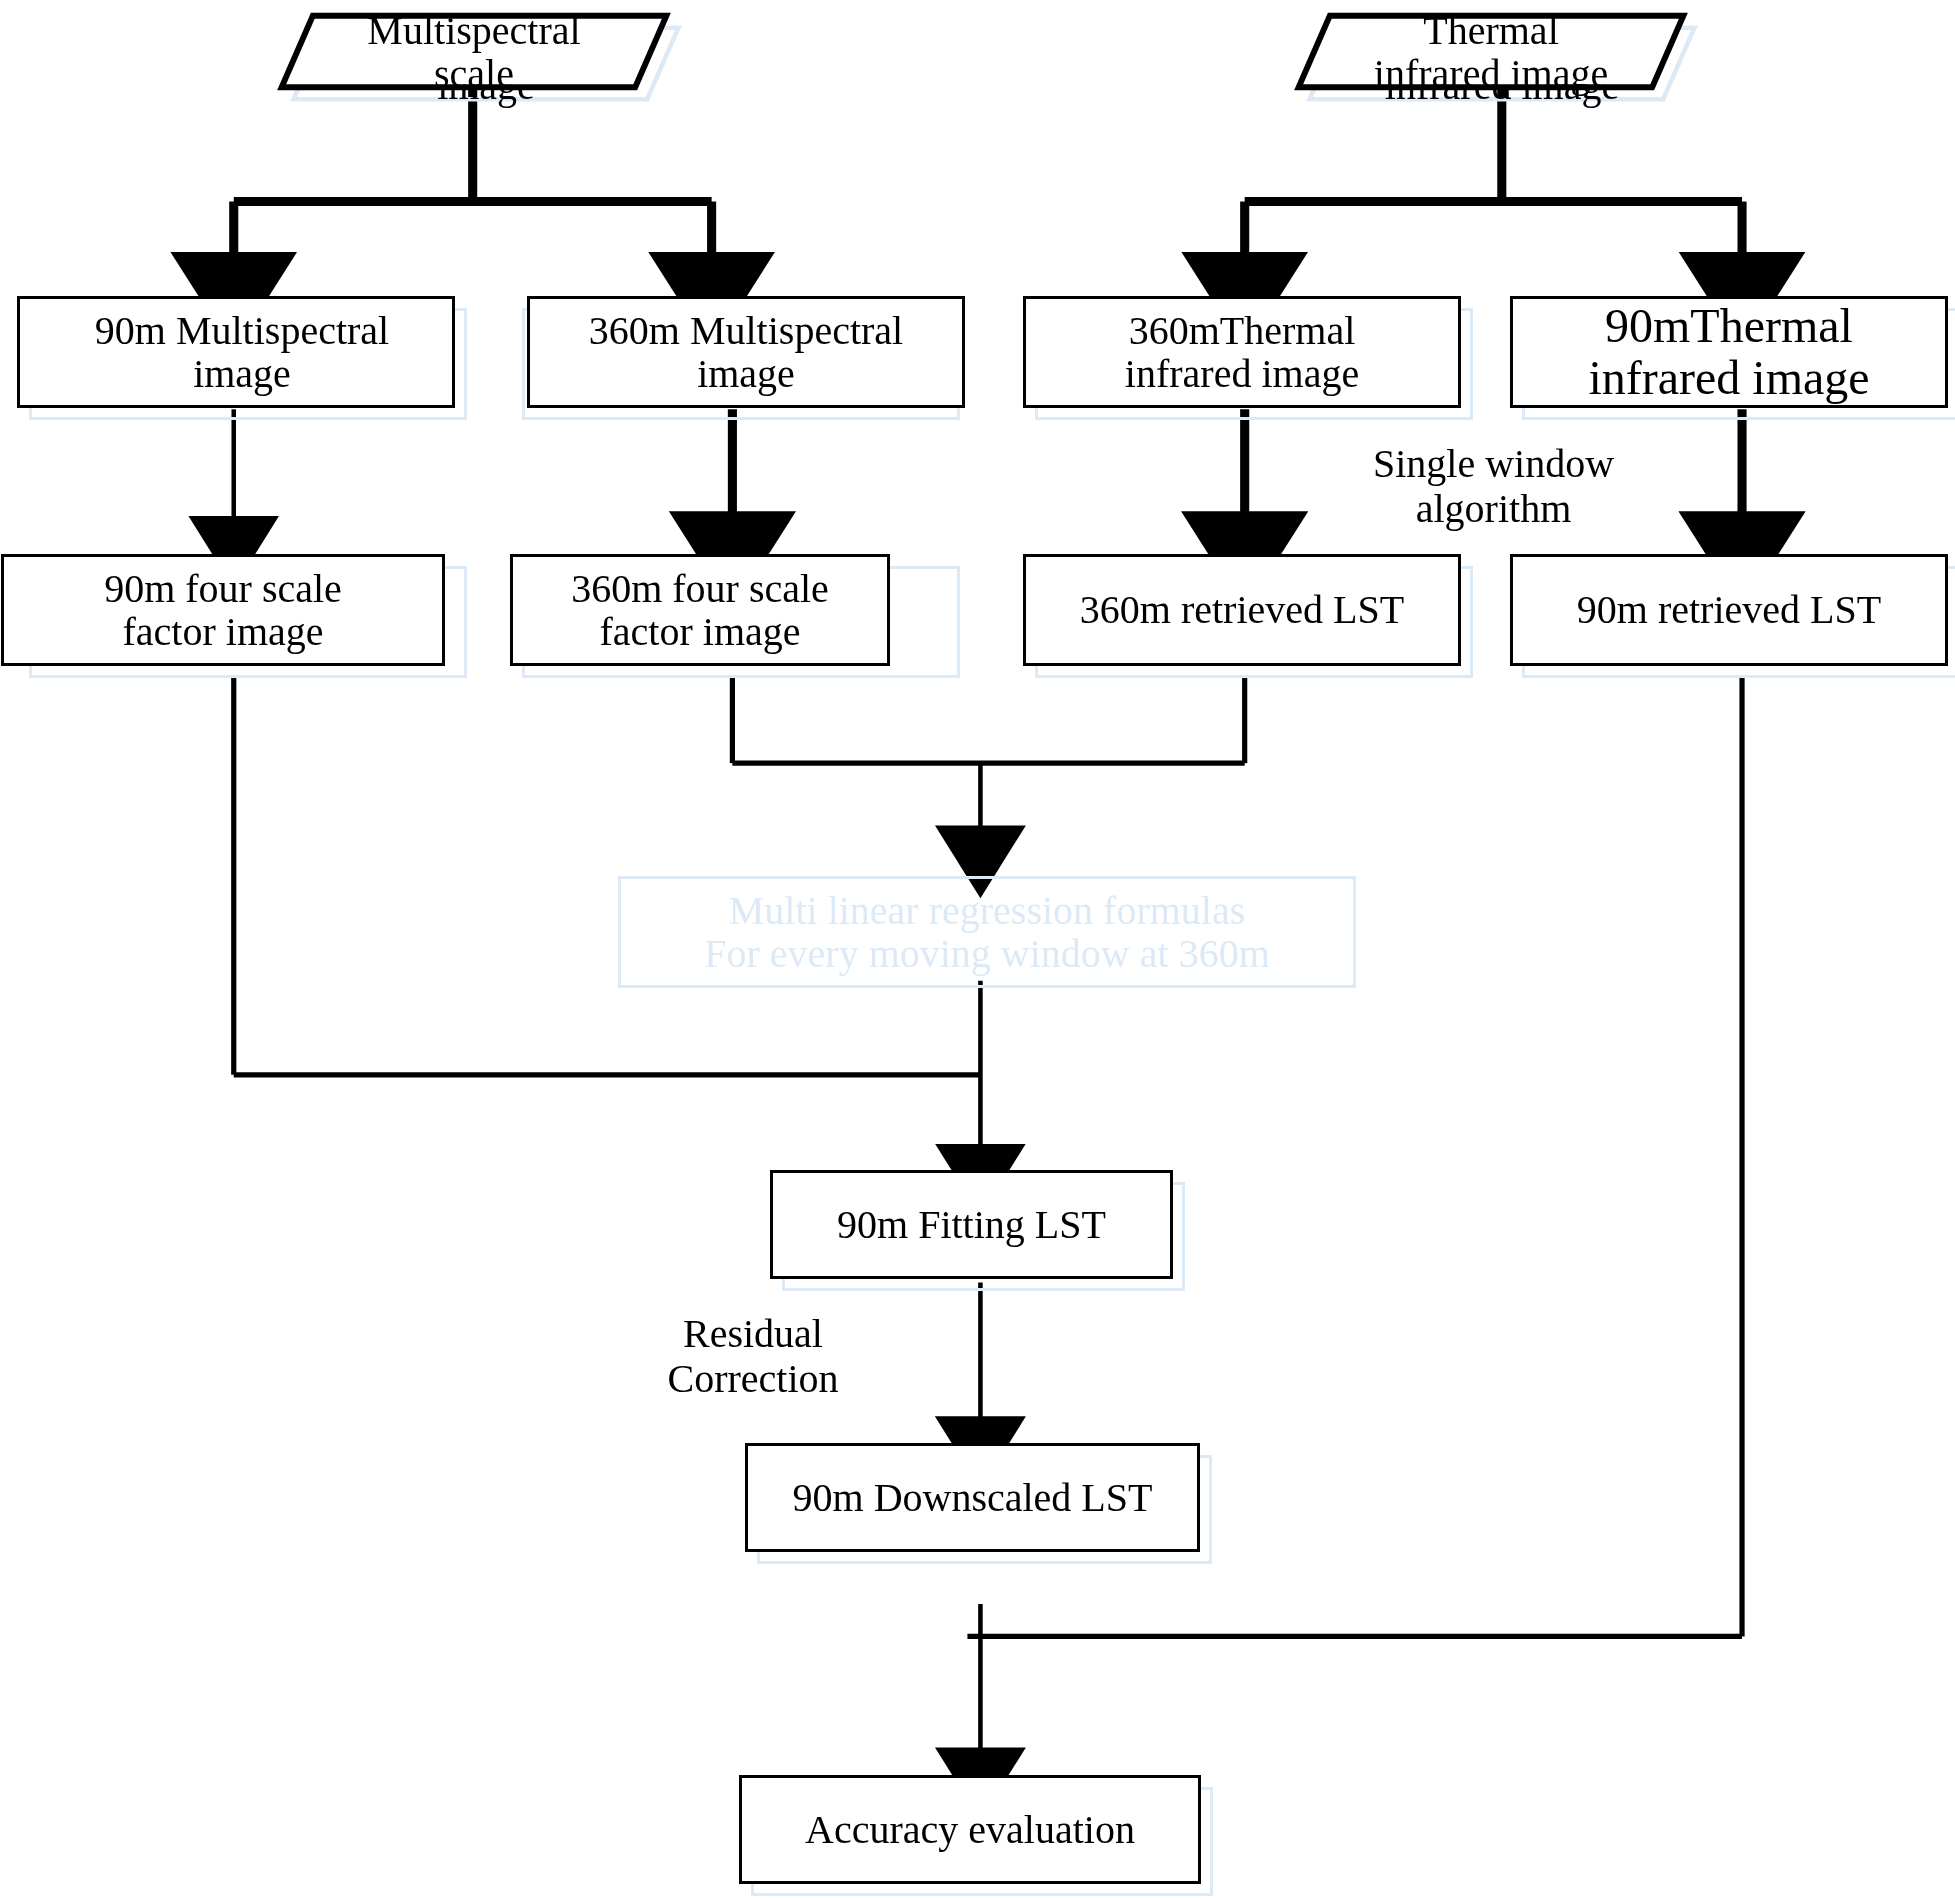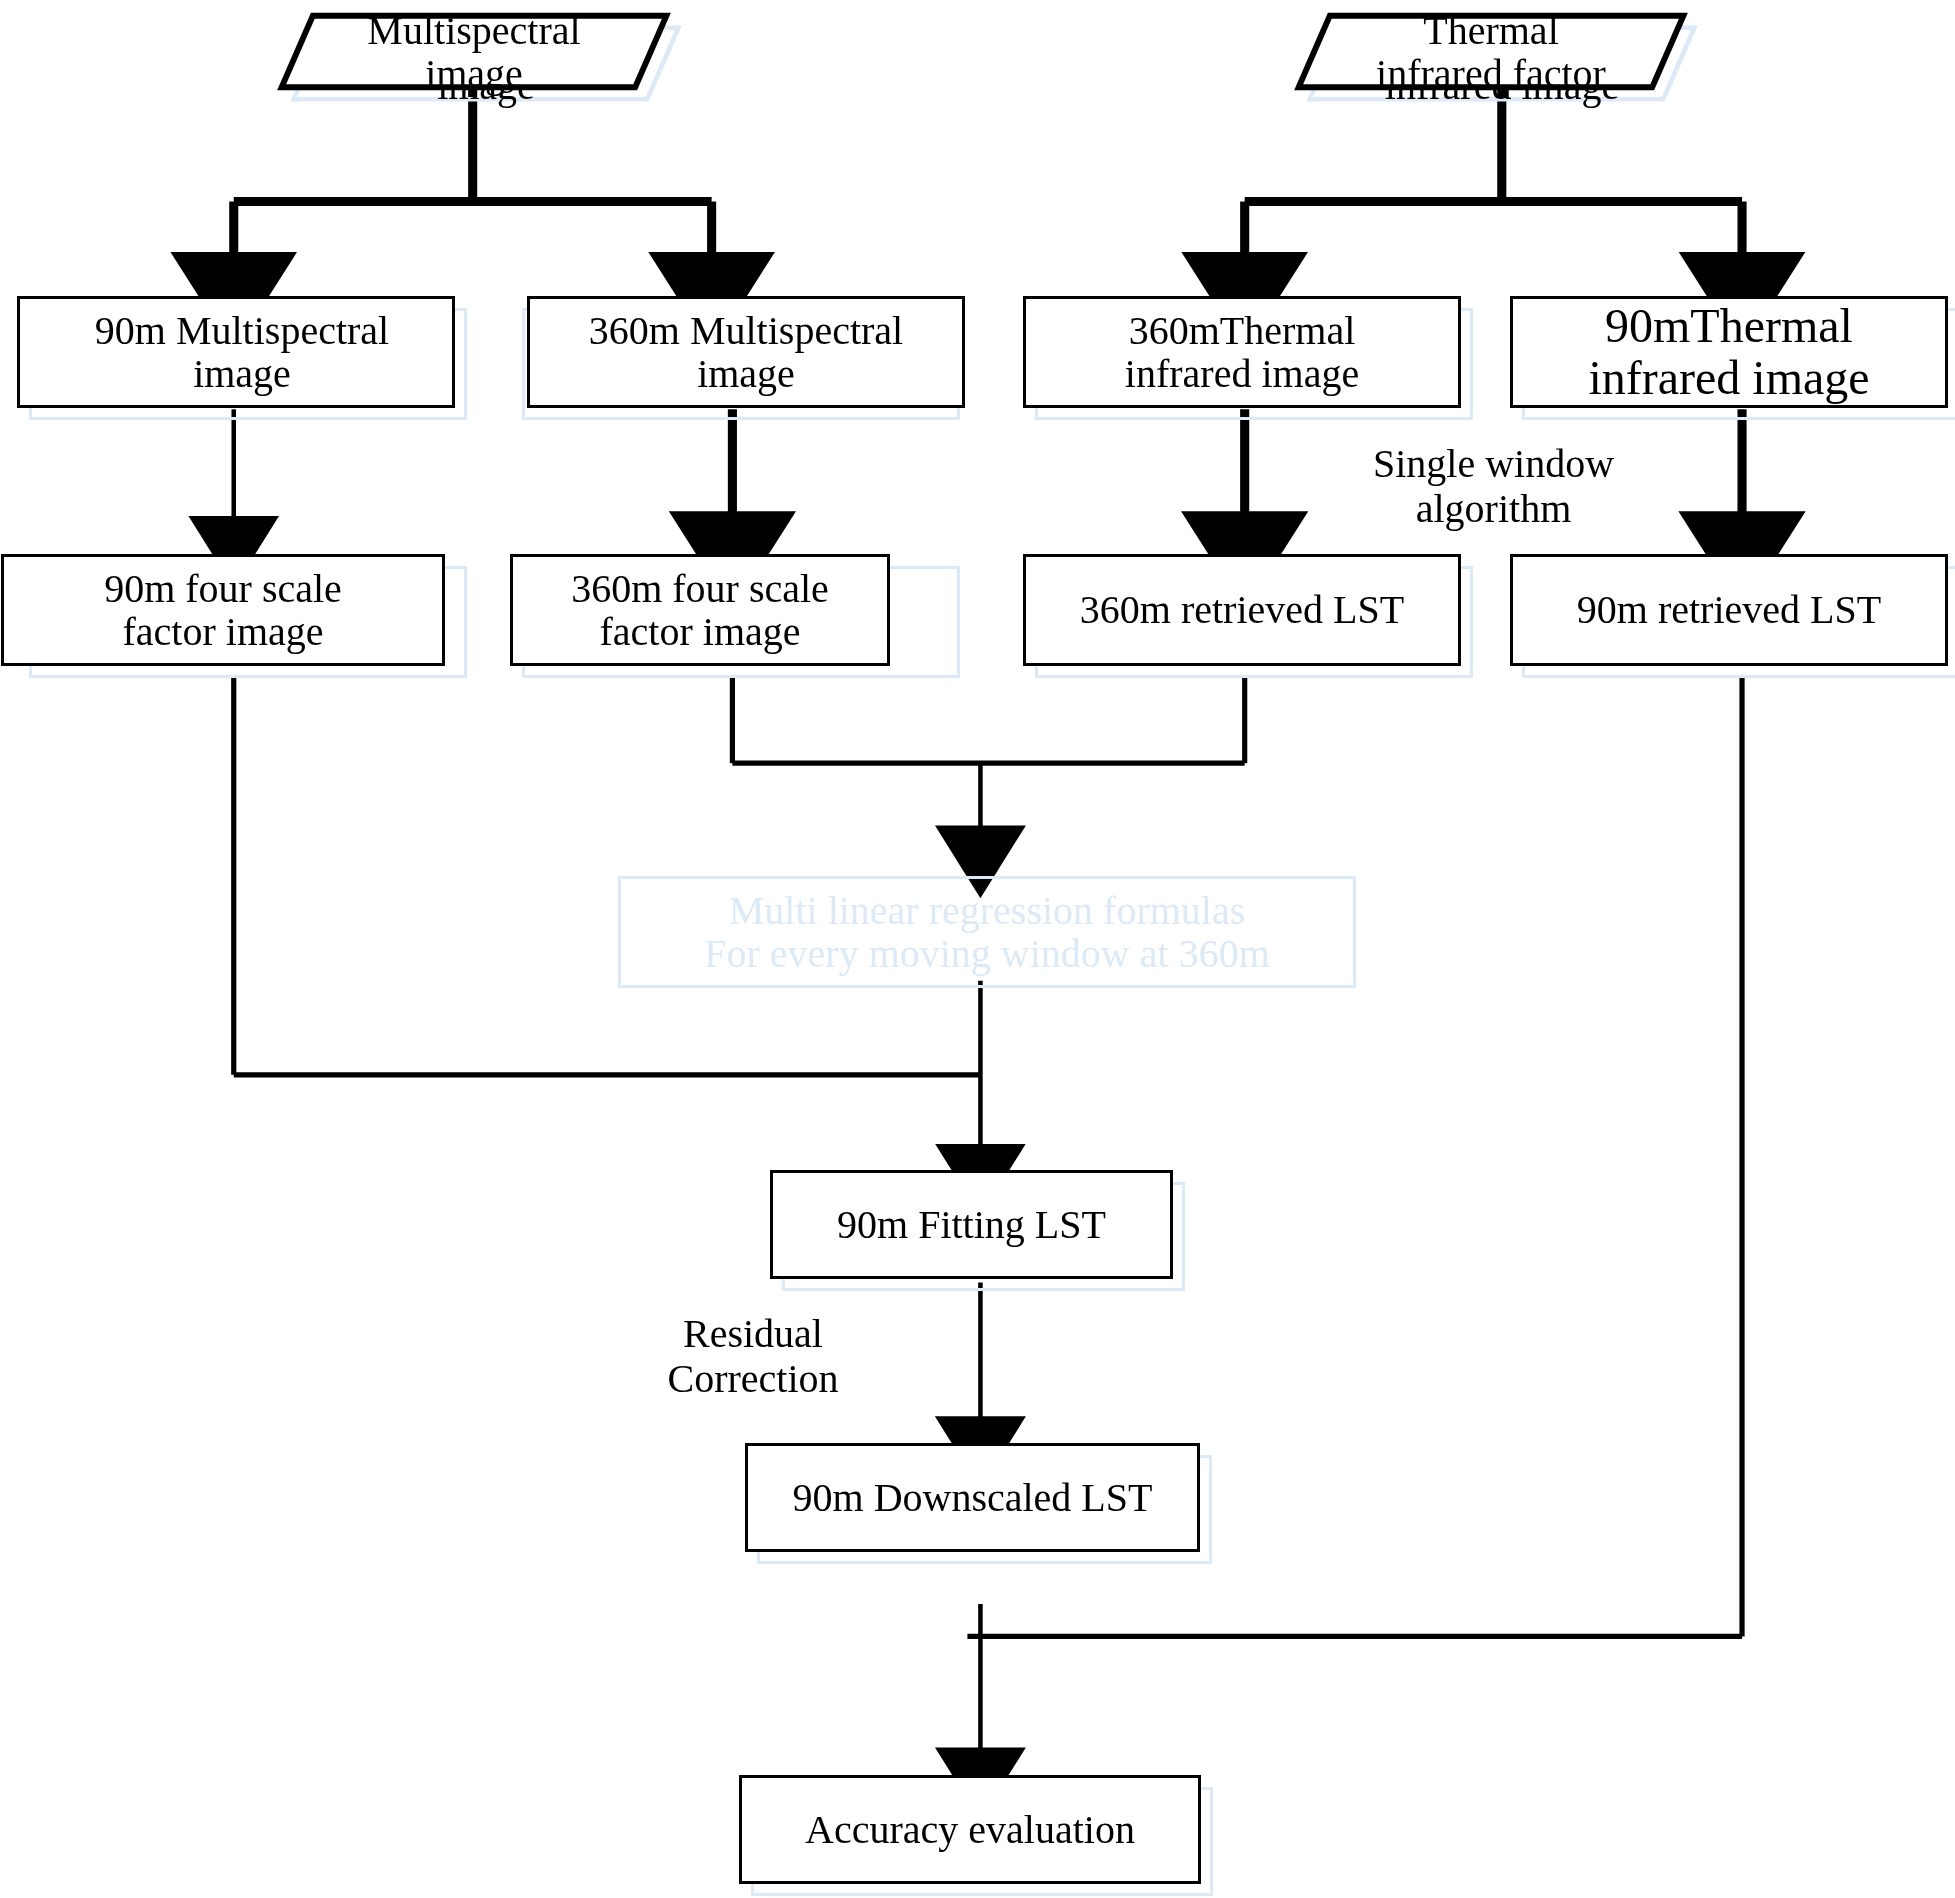--- a/index.html
+++ b/index.html
@@ -160,29 +160,29 @@
   </div>
   <div class="ghost rectbox-ghost" style="left:751px;top:1787px;width:462px;height:109px;">
     <div class="label ghost-text" style="font-size:40px;">Accuracy evaluation</div>
   </div>
 
   <div class="para-wrap" style="left:279px;top:13px;width:390px;height:77px;">
     <svg width="390" height="77" viewBox="0 0 600 118">
       <polygon points="52,4 596,4 548,114 4,114" fill="#ffffff" stroke="#000000" stroke-width="9"></polygon>
     </svg>
     <div class="para-label" style="font-size:40px;">Multispectral
-image</div>
+scale</div>
   </div>
 
   <div class="para-wrap" style="left:1296px;top:13px;width:390px;height:77px;">
     <svg width="390" height="77" viewBox="0 0 600 118">
       <polygon points="52,4 596,4 548,114 4,114" fill="#ffffff" stroke="#000000" stroke-width="9"></polygon>
     </svg>
     <div class="para-label" style="font-size:40px;">Thermal
-infrared factor</div>
+infrared image</div>
   </div>
 
   <div class="node rectbox" style="left:17px;top:296px;width:438px;height:112px;">
     <div class="label" style="font-size:40px;padding-left:12px;">90m Multispectral
 image</div>
   </div>
 
   <div class="node rectbox" style="left:510px;top:296px;width:438px;height:112px;margin-left:17px;">
     <div class="label" style="font-size:40px;">360m Multispectral
 image</div>

